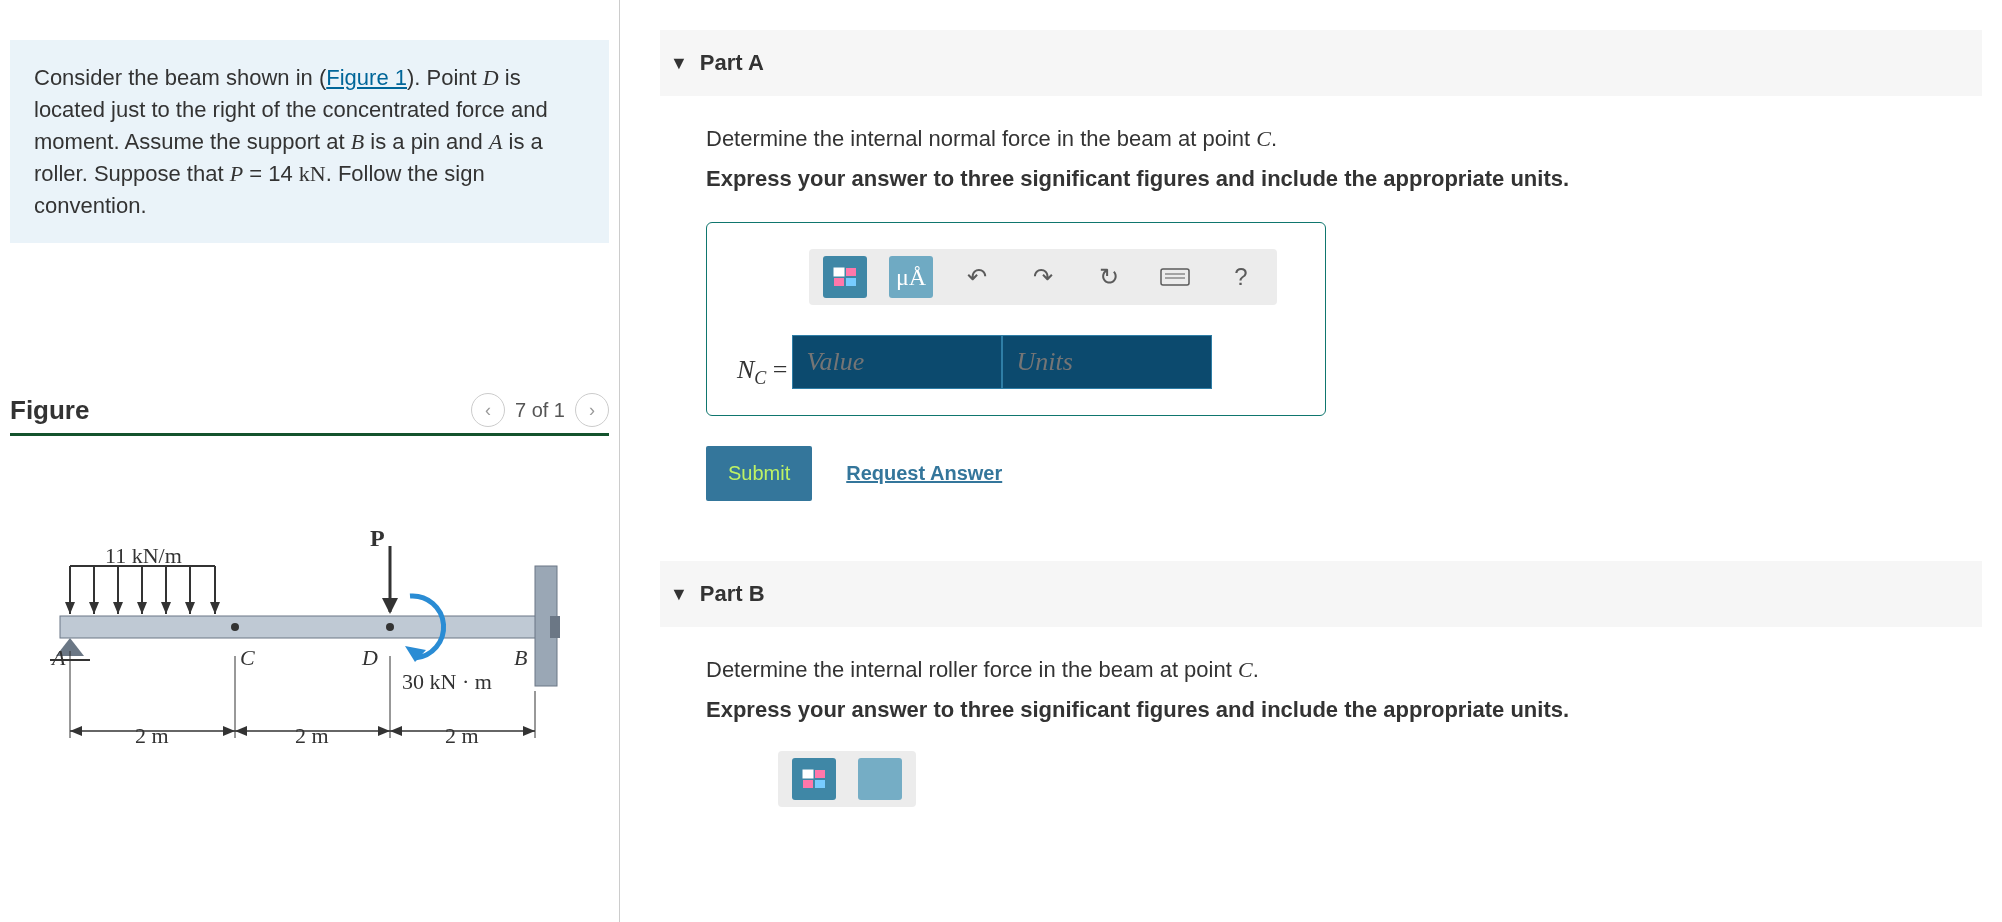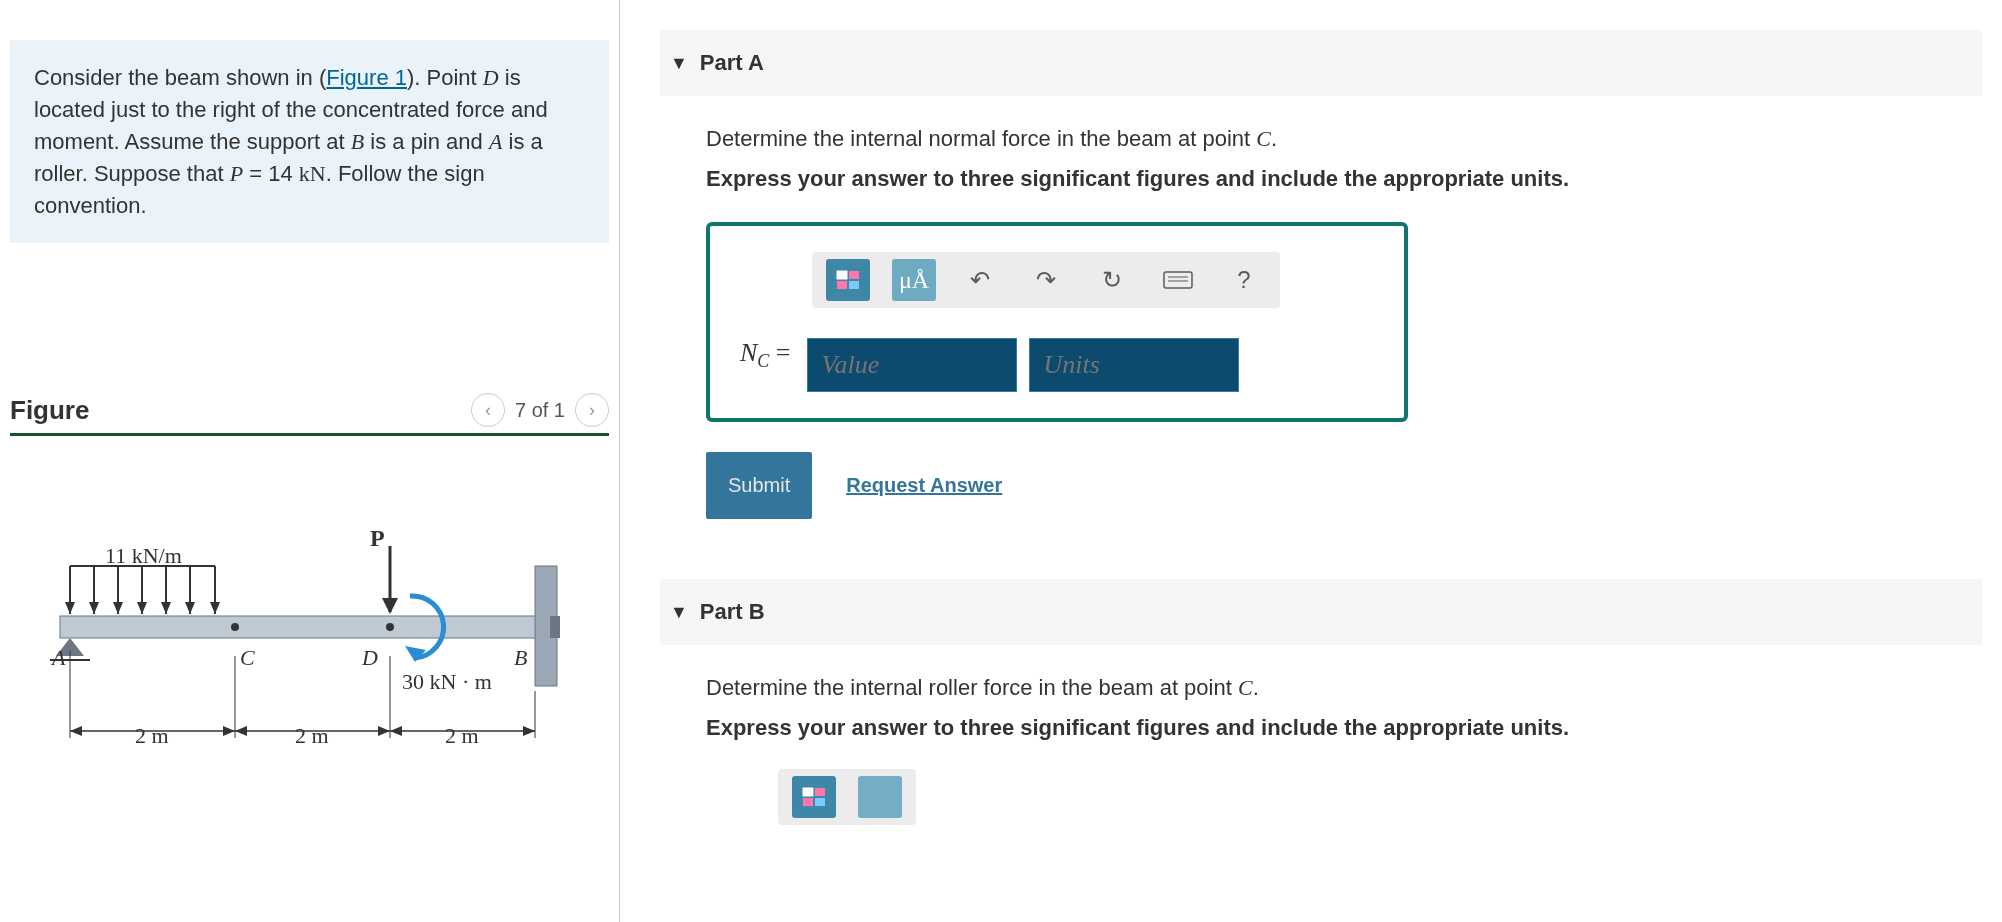--- a/index.html
+++ b/index.html
@@ -15,33 +15,33 @@
 .figure-title { font-size: 26px; font-weight: bold; color: #333; }
 .pager { display: flex; align-items: center; gap: 10px; font-size: 20px; color: #555; }
 .pager-btn { width: 34px; height: 34px; border: 1px solid #ccc; border-radius: 50%; background: #fff; display: flex; align-items: center; justify-content: center; color: #999; font-size: 18px; }
 .figure-img { margin-top: 70px; padding-left: 30px; }
 .part-header { display: flex; align-items: center; gap: 12px; background: #f6f6f6; padding: 20px 10px; margin-top: 30px; width: 100%; }
 .part-header .triangle { font-size: 18px; }
 .part-header .title { font-weight: bold; font-size: 22px; }
 .part-body { padding: 30px 0 30px 46px; }
 .prompt-line { font-size: 22px; margin-bottom: 14px; }
 .sub-line { font-size: 22px; font-weight: bold; }
-.answer-box { border: 4px solid #0f766e; border-radius: 6px; padding: 26px 30px; margin-top: 30px; width: 702px; }
+.answer-box { border: 1px solid #0f766e; border-radius: 6px; padding: 26px 30px; margin-top: 30px; width: 620px; }
 .toolbar { background: #ececec; height: 56px; display: flex; align-items: center; gap: 22px; padding: 0 14px; border-radius: 4px; margin-left: 72px; margin-bottom: 30px; width: fit-content; }
 .tbtn { width: 44px; height: 42px; display: flex; align-items: center; justify-content: center; border-radius: 3px; font-size: 24px; color: #5b5b5b; }
 .tbtn.active { background: #3f87a6; color: #fff; }
 .tbtn.blue2 { background: #6faac3; color: #fff; font-family: 'Times New Roman', serif; }
-.input-row { display: flex; align-items: flex-start; gap: 12px; }
+.input-row { display: flex; align-items: flex-end; gap: 0; }
 .var-label { font-family: 'Times New Roman', serif; font-size: 26px; font-style: italic; padding-right: 4px; }
 .var-label sub { font-size: 18px; font-style: italic; }
 .field { border: 1.5px solid #2f7ea6; height: 54px; font-family: 'Times New Roman', serif; font-style: italic; font-size: 26px; color: #999; padding: 0 14px; background: #0c4a6e; }
 .field.value { width: 210px; }
 .field.units { width: 210px; }
 .action-row { margin-top: 30px; display: flex; align-items: center; gap: 34px; }
-.submit-btn { background: #34769b; color: #e5e5e5; font-size: 20px; padding: 22px 22px; border: none; border-radius: 2px; }
+.submit-btn { background: #34769b; color: #bef264; font-size: 20px; padding: 16px 22px; border: none; border-radius: 2px; }
 .req-link { color: #34769b; text-decoration: underline; font-weight: bold; font-size: 20px; }
 .mathit2 { font-family: 'Times New Roman', serif; font-style: italic; }
 </style>
 </head>
 <body>
 
 <div class="container">
   <div class="left">
     <div class="problem-box">
       <span>Consider the beam shown in (</span><a href="#" class="figlink">Figure 1</a><span>). Point </span><span class="mathit">D</span><span> is located just to the right of the concentrated force and moment. Assume the support at </span><span class="mathit">B</span><span> is a pin and </span><span class="mathit">A</span><span> is a roller. Suppose that </span><span class="mathit">P</span><span> = 14 </span><span class="mathrm">kN</span><span>. Follow the sign convention.</span>

